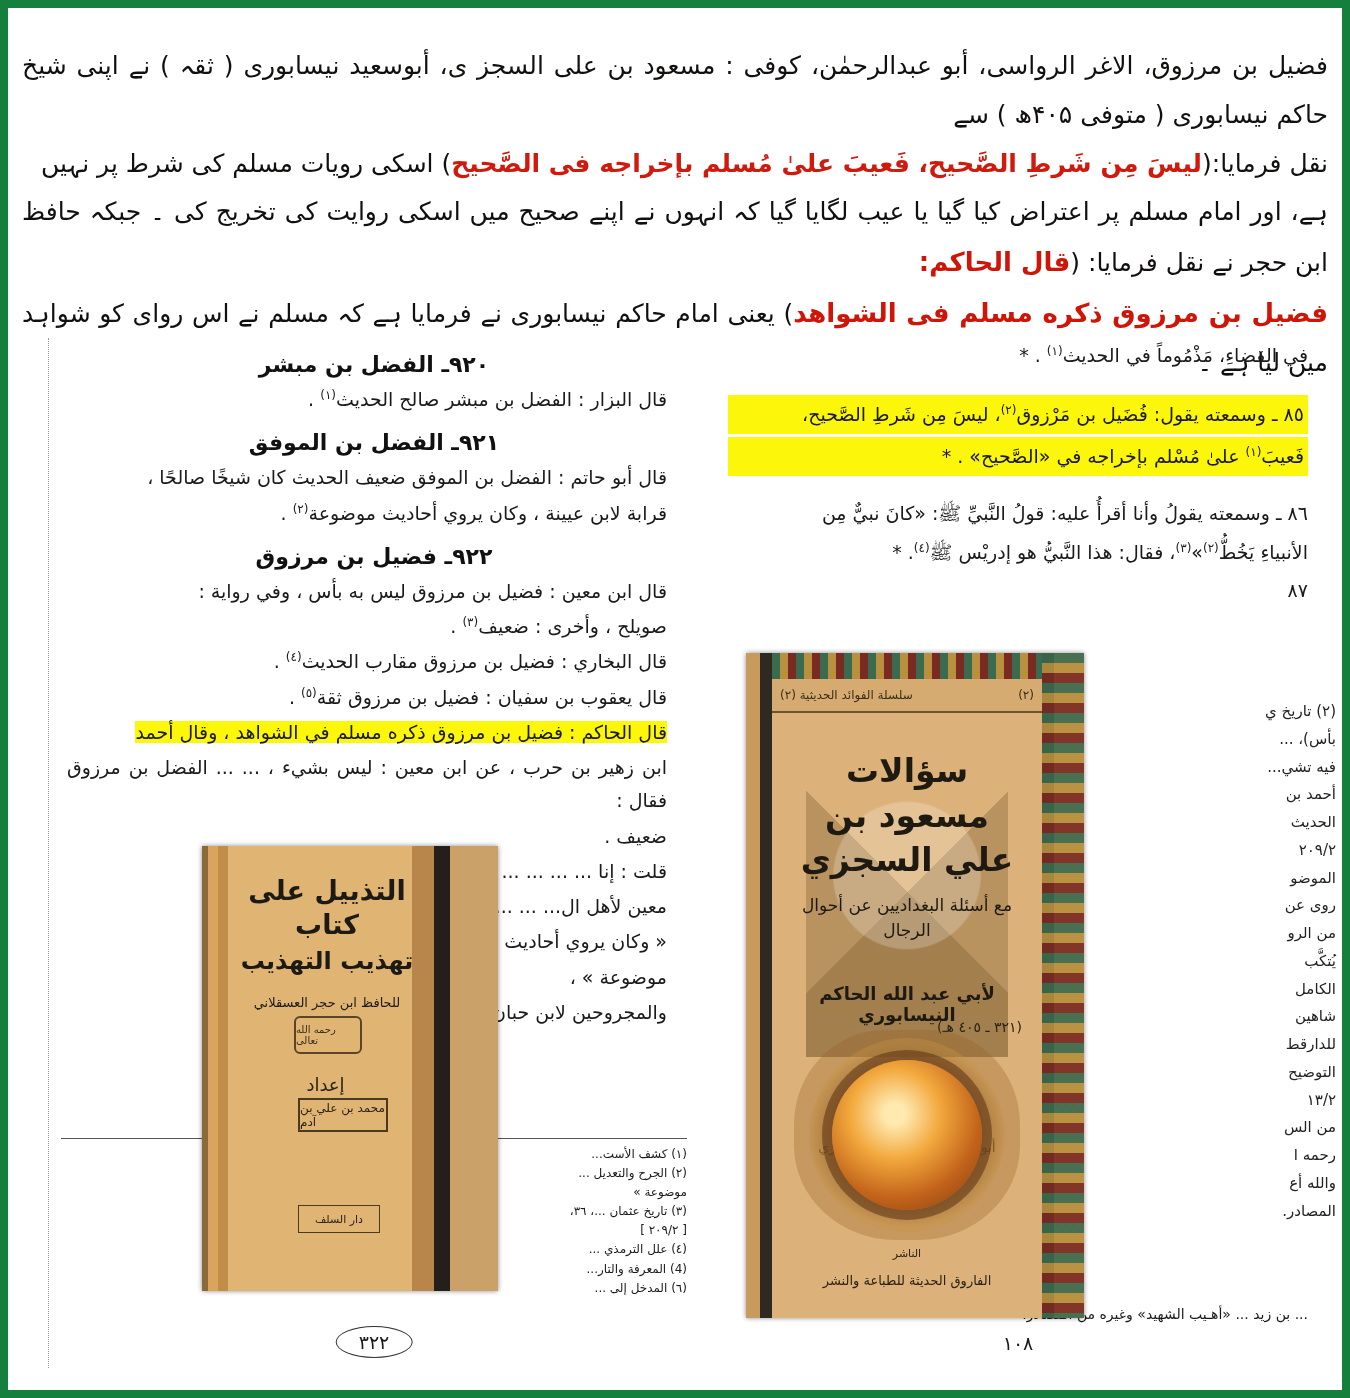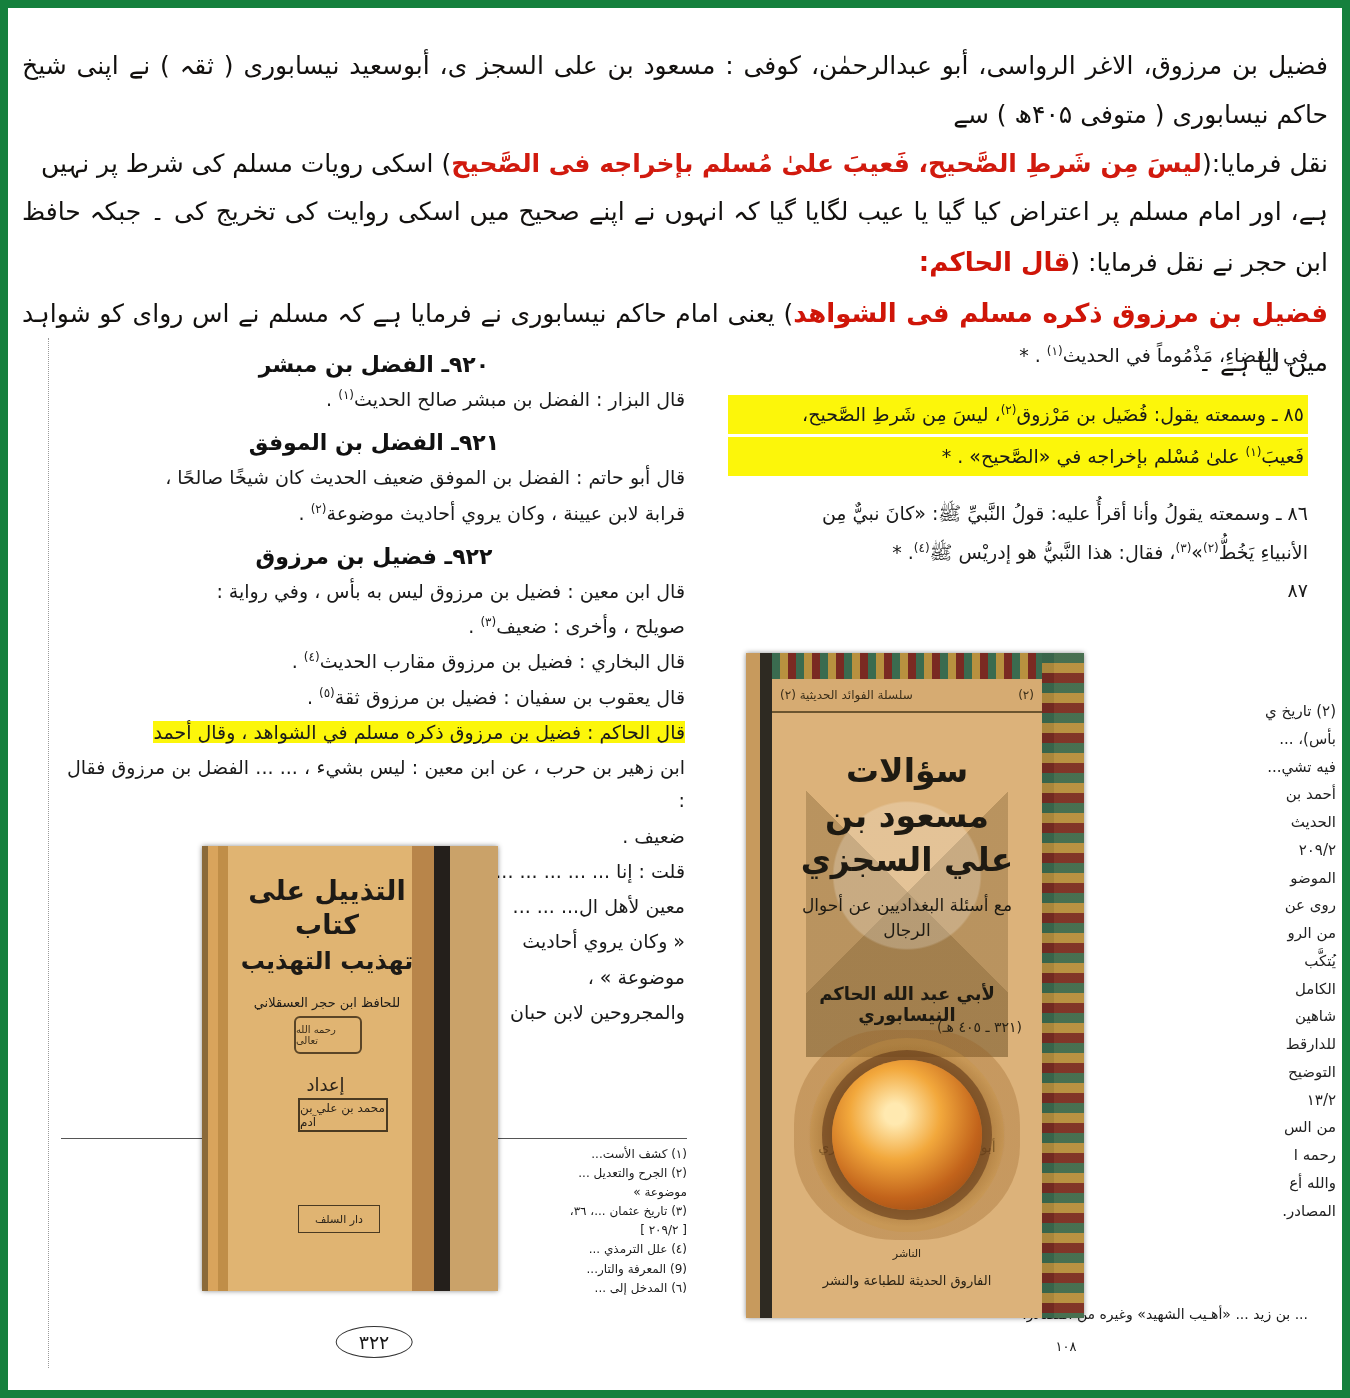--- a/index.html
+++ b/index.html
@@ -48,39 +48,38 @@
     left:0px;width:650px;height:1030px;
     border-left:1px dotted #9a9a9a;
   }
   .col-right{
     right:0px;width:600px;height:1030px;
   }
   .hdg{
     font-size:22px;font-weight:bold;text-align:center;margin:14px 0 6px 0;color:#111;
   }
   .ln{
-    font-size:19px;line-height:1.75;text-align:justify;margin:0 14px 2px 18px;
+    font-size:19px;line-height:1.75;text-align:justify;margin:0 32px 2px 18px;
   }
   .hl{background:#fcf60a;}
   .tinyno{font-size:12px;vertical-align:super;}
   .footnotes{
     position:absolute;bottom:70px;right:12px;left:12px;
     font-size:12px;line-height:1.6;
     border-top:1px solid #555;padding-top:6px;
     text-align:right;
   }
   .pagenum-oval{
     position:absolute;bottom:10px;left:50%;transform:translateX(-50%);
     border:1px solid #333;border-radius:50%;
     padding:4px 22px;font-size:19px;
   }
   .pagenum-plain{
     position:absolute;bottom:14px;left:50%;transform:translateX(-50%);
-    font-size:13px;
-    margin-left:48px;
+    font-size:19px;
   }
   
   .rln{font-size:19px;line-height:1.85;text-align:justify;margin:0 10px 3px 10px;}
   .rhl{background:#fcf60a;display:block;padding:2px 4px;}
   
   .sidecol{
     position:absolute;right:-18px;top:360px;width:108px;
     font-size:15px;line-height:1.85;text-align:right;color:#222;
   }
   .sidecol2{
@@ -222,21 +221,21 @@
       <div class="ln">موضوعة » ،</div>
       <div class="ln">والمجروحين لابن حبان</div>
 
       <div class="footnotes">
         <div>(١) كشف الأست...</div>
         <div>(٢) الجرح والتعديل ...</div>
         <div>موضوعة »</div>
         <div>(٣) تاريخ عثمان ...، ٣٦،</div>
         <div>[ ٢٠٩/٢ ]</div>
         <div>(٤) علل الترمذي ...</div>
-        <div>(9) المعرفة والتار...</div>
+        <div>(4) المعرفة والتار...</div>
         <div>(٦) المدخل إلى ...</div>
       </div>
 
       <div class="pagenum-oval">۳۲۲</div>
     </div>
 
     <div class="col col-right">
       <div class="rln">في القضاءِ، مَذْمُوماً في الحديث<span class="tinyno">(١)</span> . *</div>
 
       <div style="margin-top:22px">

